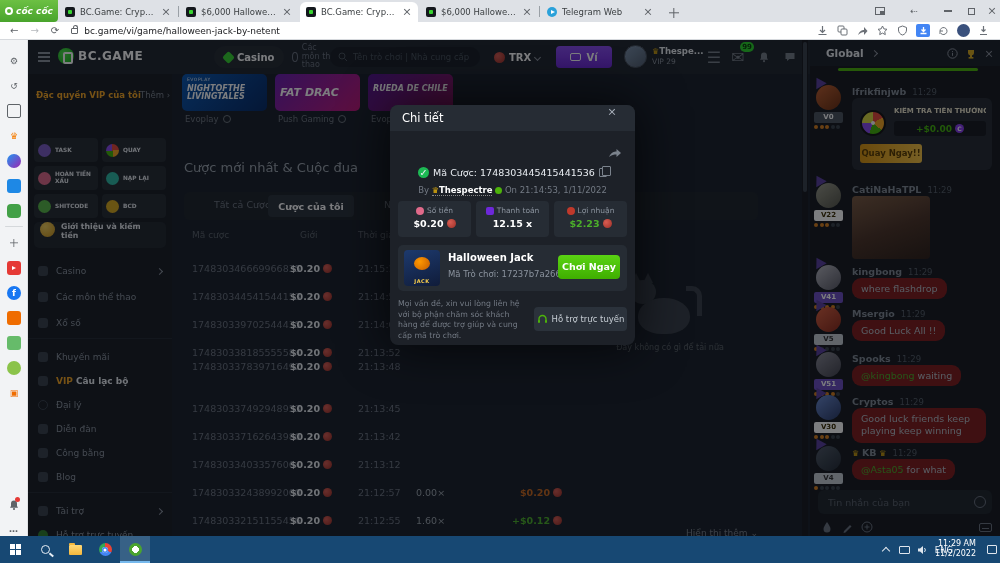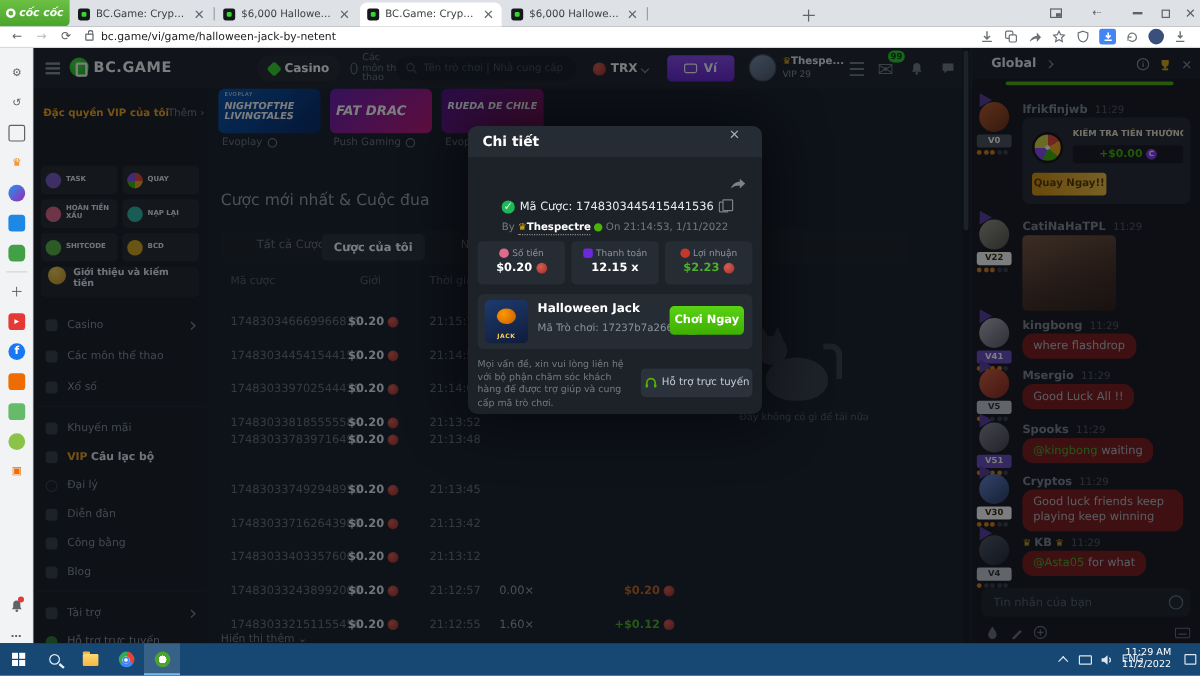--- a/index.html
+++ b/index.html
@@ -93,21 +93,21 @@
 #tabactive{position:absolute;left:84px;top:3px;width:86px;height:22px;background:#2b323b;border-radius:4px;color:#fff;font-weight:bold;font-size:9.5px;display:flex;align-items:center;justify-content:center}
 .thead{position:absolute;top:190px;font-size:9px;color:#5a626c}
 .brow{position:absolute;left:156px;width:578px;height:28px}
 .bid{position:absolute;left:8px;top:9px;font-size:9.5px;color:#6b7380}
 .bbet{position:absolute;left:106px;top:9px;font-size:9.5px;font-weight:bold;color:#e8ecf1;display:flex;align-items:center;gap:3px}
 .btime{position:absolute;left:174px;top:9px;font-size:9.5px;color:#6b7380}
 .bmult{position:absolute;left:232px;top:9px;font-size:9.5px;color:#9aa3ad}
 .bprofit{position:absolute;left:290px;top:9px;width:88px;font-size:9.5px;font-weight:bold;display:flex;justify-content:flex-end;align-items:center;gap:3px}
 .coin{width:9px;height:9px;border-radius:50%;background:radial-gradient(circle at 35% 35%,#d85c52,#9c2f27);flex:0 0 auto}
 .loss{color:#c8681f}.win{color:#4caf2a}
-#showmore{position:absolute;left:156px;top:488px;width:574px;text-align:left;font-size:9px;color:#7a828c}
+#showmore{position:absolute;left:156px;top:488px;width:574px;text-align:right;font-size:9px;color:#7a828c}
 
 #cat{position:absolute;left:600px;top:228px;width:80px;height:72px;opacity:.85}
 .catbody{position:absolute;left:10px;top:30px;width:52px;height:36px;background:#3f464f;border-radius:50% 50% 45% 45%}
 .cathead{position:absolute;left:2px;top:12px;width:26px;height:24px;background:#3f464f;border-radius:50%}
 .catear{position:absolute;width:0;height:0;border-left:5px solid transparent;border-right:5px solid transparent;border-bottom:10px solid #3f464f}
 .cattail{position:absolute;left:58px;top:18px;width:16px;height:30px;border-right:5px solid #3f464f;border-top:5px solid #3f464f;border-radius:0 10px 0 0}
 #catnote{position:absolute;left:572px;top:303px;width:140px;text-align:center;font-size:8px;color:#5a6269}
 
 #chat{position:absolute;left:782px;top:0;width:190px;height:496px;background:#171b21}
 #chathead{position:absolute;left:782px;top:0;width:190px;height:26px;background:#1d222a;display:flex;align-items:center}
@@ -141,21 +141,21 @@
 #chatinput::placeholder{color:#59616b}
 .smiley{position:absolute;left:946px;top:456px;width:12px;height:12px;border:1.3px solid #6b7380;border-radius:50%}
 .chatact{position:absolute;top:480px;width:14px;height:14px;color:#6b7380;display:flex;align-items:center;justify-content:center}
 
 #pgscroll{position:absolute;left:774px;top:0;width:6px;height:496px;background:#171b21}
 #pgthumb{position:absolute;left:775px;top:2px;width:4px;height:150px;background:#39414c;border-radius:2px}
 
 #dim{position:absolute;left:0;top:0;width:972px;height:496px;background:rgba(4,6,9,.52);z-index:40}
 #modal{position:absolute;left:362px;top:65px;width:245px;height:240px;z-index:50;border-radius:8px;background:#1d2128;box-shadow:0 0 50px rgba(0,0,0,.75)}
 #mhead{position:absolute;left:0;top:0;width:245px;height:26px;background:#262c34;border-radius:8px 8px 0 0}
-#mtitle{position:absolute;left:12px;top:6px;font-size:11.5px;font-weight:bold;color:#fff}
+#mtitle{position:absolute;left:12px;top:6px;font-size:11.5px;font-weight:normal;color:#fff}
 #mclose{position:absolute;left:222px;top:7px;width:12px;height:12px;color:#8b939e}
 #mshare{position:absolute;left:218px;top:38px;width:14px;height:12px;color:#7a828c}
 #mbetline{position:absolute;left:0;top:62px;width:245px;display:flex;align-items:center;justify-content:center;gap:4px}
 .okc{width:11px;height:11px;border-radius:50%;background:#1db954;color:#fff;font-size:8px;text-align:center;line-height:11px;flex:0 0 auto}
 #mbetline span{font-size:9.5px;color:#e8ecf1}
 .copyic{width:8px;height:9px;border:1.2px solid #7a828c;border-radius:1px;position:relative}
 .copyic::after{content:"";position:absolute;left:2px;top:-3px;width:7px;height:8px;border:1.2px solid #7a828c;border-radius:1px;background:#1d2128}
 #mbyline{position:absolute;left:0;top:80px;width:245px;text-align:center;font-size:8.5px;color:#737a84}
 #mbyline .u{color:#fff;font-weight:bold;border-bottom:1px dotted #888}
 .frog{display:inline-block;width:7px;height:7px;border-radius:50%;background:#4db30a;vertical-align:middle}
@@ -221,20 +221,25 @@
       <span class="fav-bc"></span>
       <span class="tab-label">BC.Game: Crypto Casino Gam</span>
       <span class="xicon"></span>
     </div>
     <div class="tab" style="left:420px">
       <span class="fav-bc"></span>
       <span class="tab-label">$6,000 Halloween Slot Battl</span>
       <span class="xicon"></span>
     </div>
     <div class="tabsep" style="left:539px"></div>
+    <div class="tab" style="left:541px">
+      <span class="fav-tg"></span>
+      <span class="tab-label">Telegram Web</span>
+      <span class="xicon"></span>
+    </div>
     <div class="winbtn" style="left:666px;top:5px">
         <span class="plusicon"></span>
       </div>
     <div class="winbtn" style="left:872px">
         <span class="pipbox"></span>
       </div>
     <div class="winbtn" style="left:906px">
         <span style="font-size:9px">⇠</span>
       </div>
     <div class="winbtn" style="left:940px">

